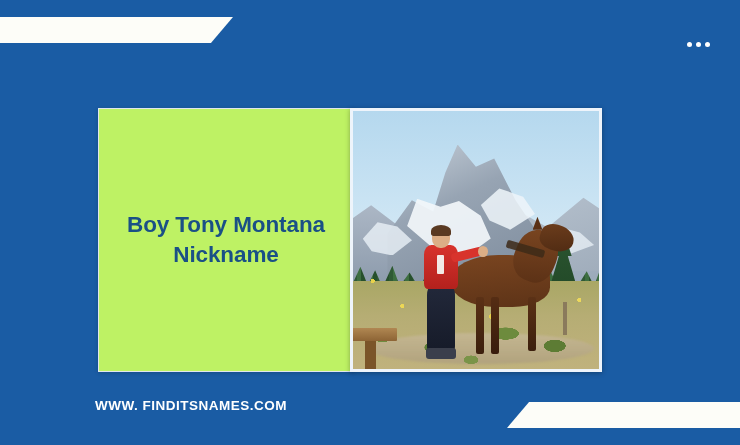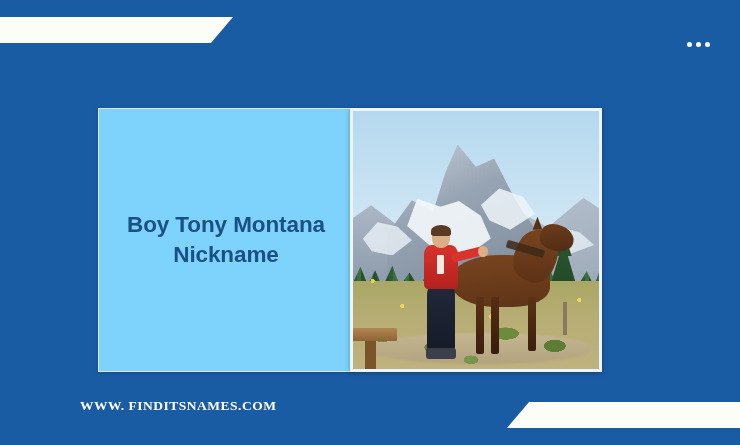--- a/index.html
+++ b/index.html
@@ -67,21 +67,21 @@
     left: 98px;
     top: 108px;
     width: 508px;
     height: 264px;
     display: flex;
   }
 
   .title-card {
     width: 256px;
     height: 100%;
-    background: #7dd3fc;
+    background: #bef264;
     border: 1px solid #dfe6ee;
     display: flex;
     align-items: center;
     padding: 0 16px;
     box-shadow: 0 1px 4px rgba(0,0,0,0.18);
   }
 
   .title-text {
     font-size: 22.5px;
     font-weight: bold;
@@ -350,23 +350,23 @@
   
   .ph-post {
     position: absolute;
     right: 13%; top: 74%; width: 1.8%; height: 13%;
     background: #8a7a5c;
   }
 
   
   .footer-url {
     position: absolute;
-    left: 80px;
+    left: 95px;
     top: 398px;
-    font-family: Liberation Serif, serif;
+    font-family: Liberation Sans, sans-serif;
     font-size: 13.5px;
     font-weight: bold;
     color: #ffffff;
     letter-spacing: 0.5px;
   }
 </style>
 </head>
 <body>
 
 <div class="slide">

